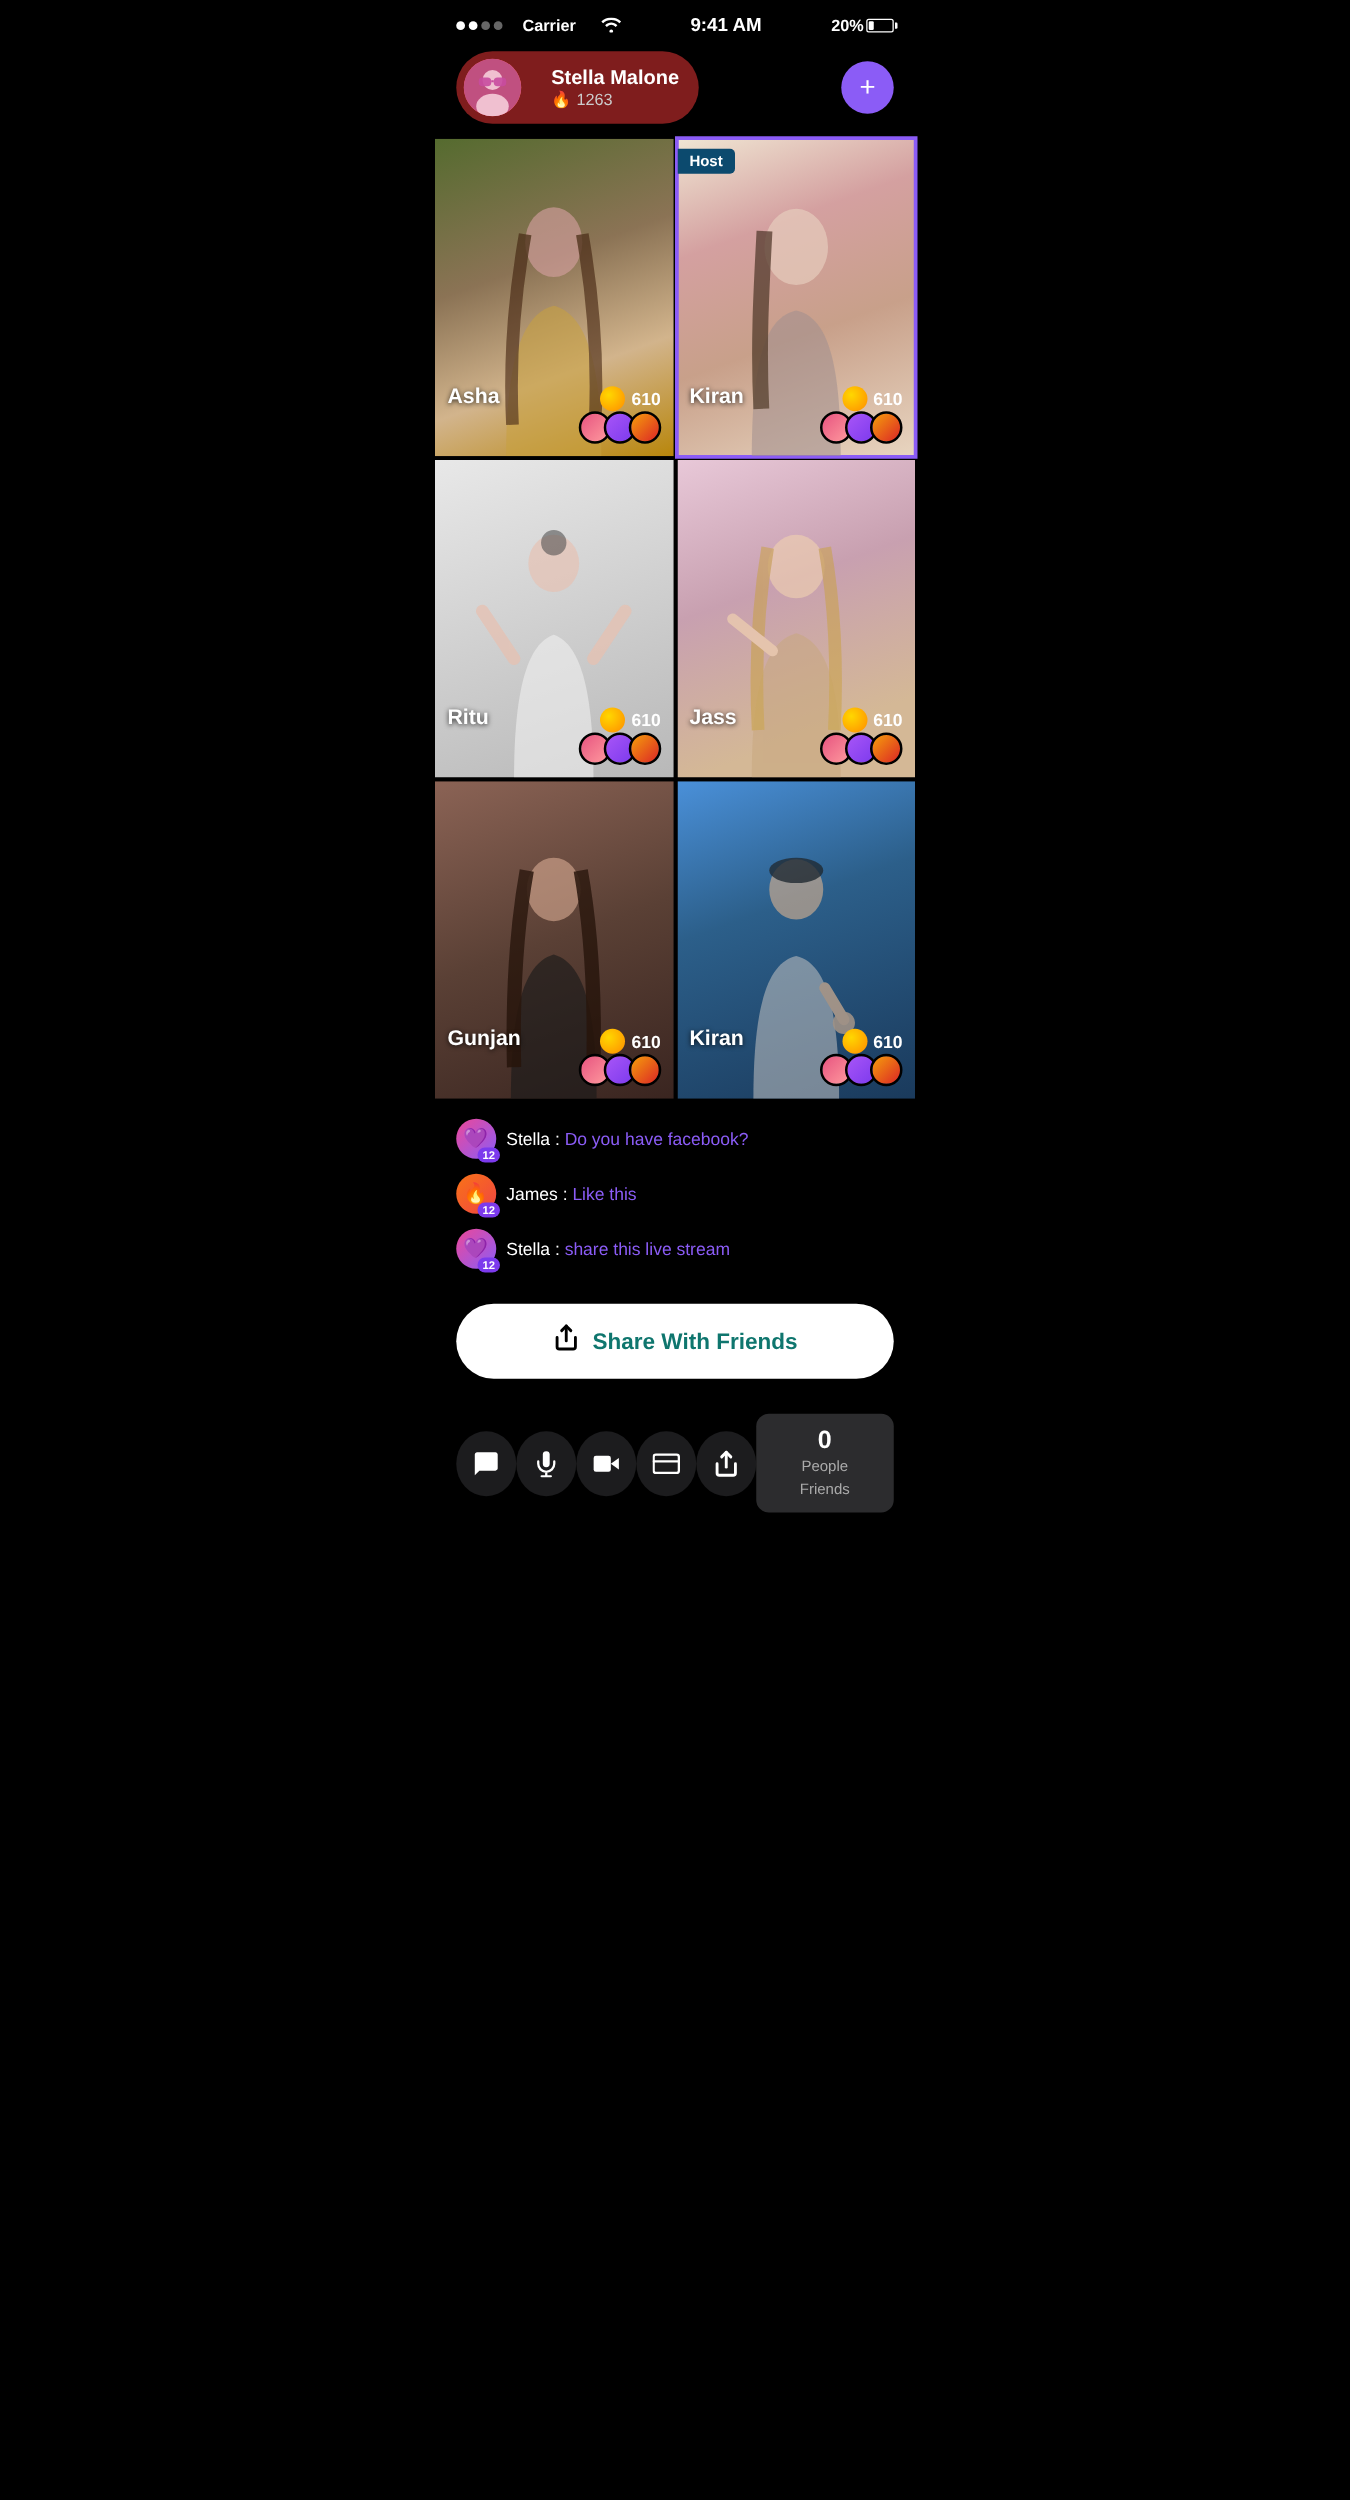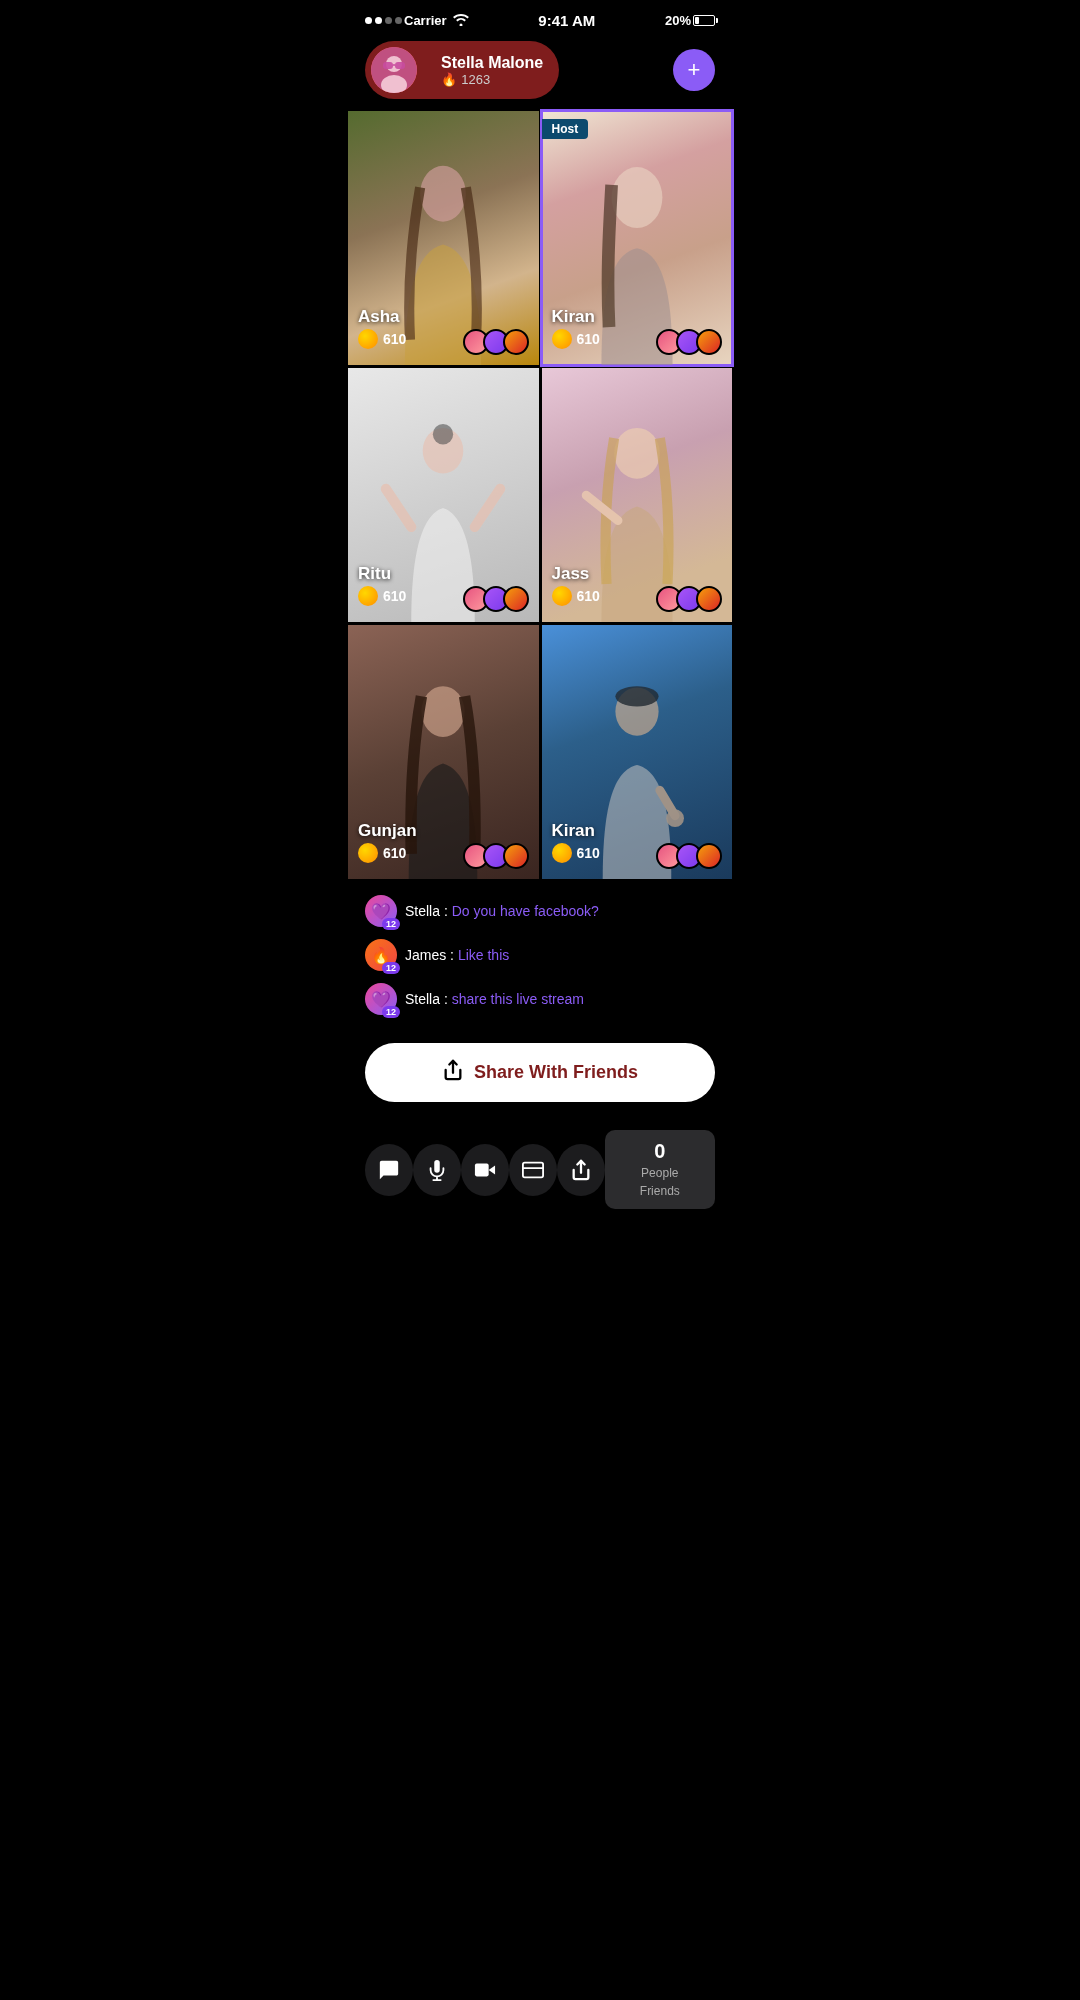--- a/index.html
+++ b/index.html
@@ -21,21 +21,21 @@
       display: flex;
       justify-content: space-between;
       align-items: center;
       padding: 12px 20px 6px;
       font-size: 13px;
       font-weight: 600;
     }
     .status-left {
       display: flex;
       align-items: center;
-      gap: 2px;
+      gap: 16px;
     }
     .signal-dots {
       display: flex;
       gap: 3px;
       align-items: center;
     }
     .dot {
       width: 7px;
       height: 7px;
       border-radius: 50%;
@@ -190,25 +190,26 @@
       bottom: 38px;
       left: 10px;
       font-size: 17px;
       font-weight: 700;
       text-shadow: 0 1px 4px rgba(0,0,0,0.8);
     }
 
     .stream-stats {
       position: absolute;
       bottom: 10px;
-      left: 10px;
+      left: 24px;
       right: 10px;
       display: flex;
       justify-content: space-between;
-      align-items: flex-start;
+      align-items: flex-end;
+      flex-direction: column;
     }
 
     .coin-count {
       display: flex;
       align-items: center;
       gap: 5px;
       font-size: 14px;
       font-weight: 600;
     }
     .coin-icon {
@@ -282,21 +283,21 @@
     .chat-text .sender { color: #fff; font-weight: 500; margin-top: 20px; }
     .chat-text .message { color: #8b5cf6; }
 
     
     .share-btn-wrap {
       padding: 4px 20px 16px;
     }
     .share-button {
       width: 100%;
       background: #fff;
-      color: #7f1d1d;
+      color: #0f766e;
       border: none;
       border-radius: 40px;
       padding: 16px 24px;
       font-size: 18px;
       font-weight: 600;
       cursor: pointer;
       display: flex;
       align-items: center;
       justify-content: center;
       gap: 10px;

